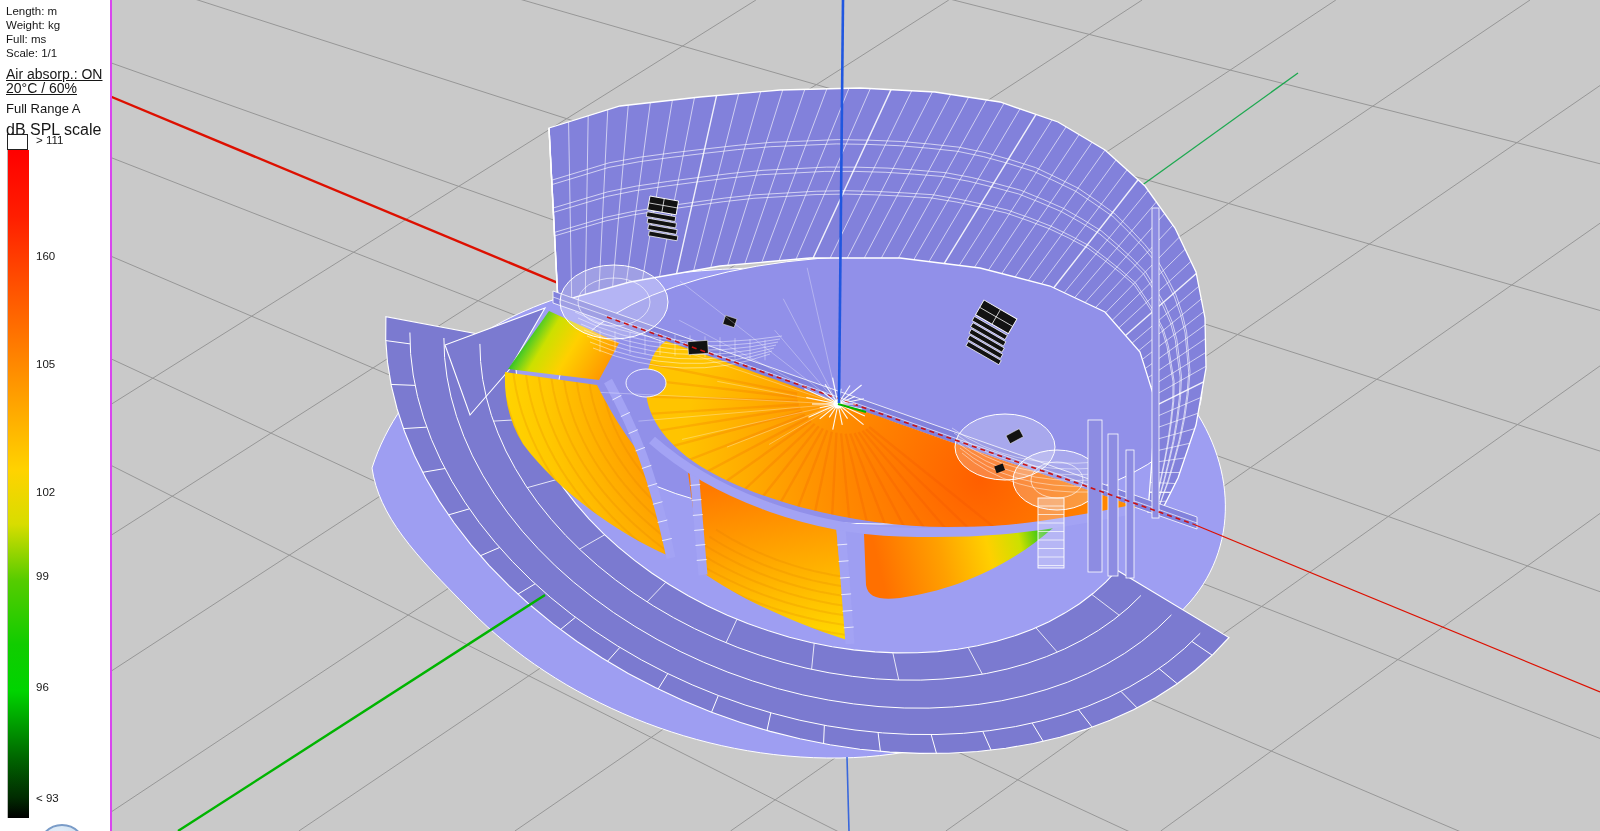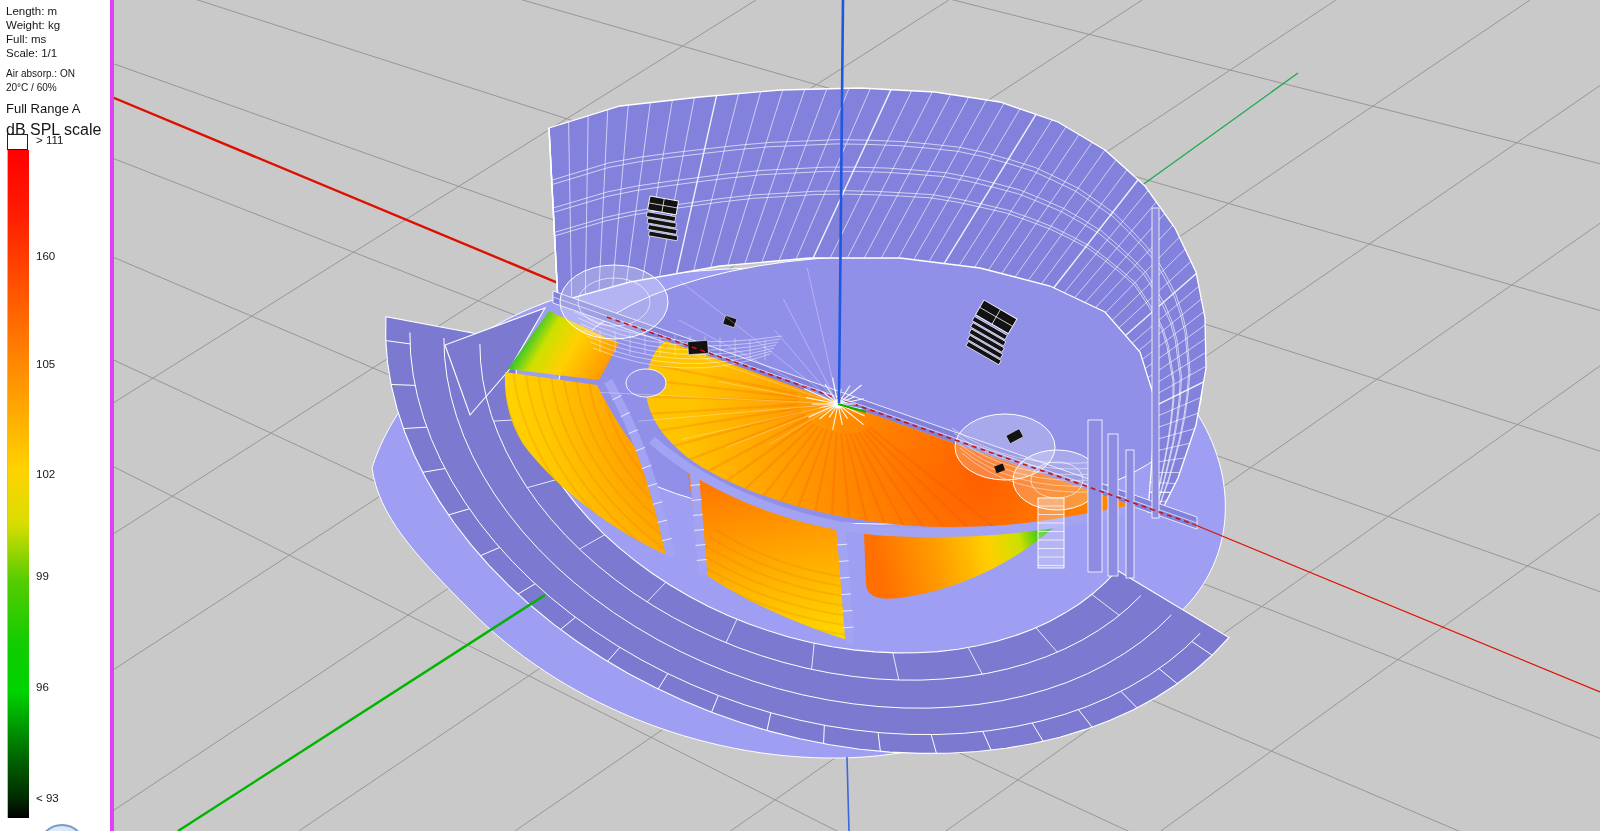--- a/index.html
+++ b/index.html
@@ -1,23 +1,23 @@
 <!DOCTYPE html>
 <html><head>
 <meta charset="utf-8">
 <style>
   html,body{margin:0;padding:0;width:1600px;height:831px;overflow:hidden;
     font-family:"Liberation Sans","DejaVu Sans",sans-serif;background:#c9c9c9;}
   #stage3d{position:absolute;left:0;top:0;width:1600px;height:831px;}
   
   #sidebar{position:absolute;left:0;top:0;width:110px;height:831px;background:#ffffff;
-    border-right:4px solid #d946ef;z-index:10;}
+    border-right:2px solid #d946ef;z-index:10;}
   .meta{position:absolute;left:6px;top:4px;font-size:11.5px;color:#161616;line-height:14px;}
   .meta div{white-space:nowrap;}
-  .air{position:absolute;left:6px;top:67px;font-size:10px;color:#161616;line-height:14px;}
+  .air{position:absolute;left:6px;top:67px;font-size:14px;color:#161616;line-height:14px;text-decoration:underline;}
   .range{position:absolute;left:6px;top:101px;font-size:13px;color:#161616;text-align:center;}
   .scaletitle{position:absolute;left:6px;top:121px;font-size:16px;color:#161616;}
   .topbox{position:absolute;left:7px;top:134px;width:19px;height:14px;background:#fff;border:1px solid #222;}
   .toplabel{position:absolute;left:36px;top:134px;font-size:11.5px;color:#161616;}
   .gradbar{position:absolute;left:7px;top:150px;width:21px;height:668px;border-left:1px solid #bbb;
     background:linear-gradient(to bottom,
       #ff0000 0%, #ff1e00 10%, #ff3c00 16%, #ff8800 32%, #ffd300 48%, #d8dd00 56%,
       #55cc00 64.5%, #11cc00 74%, #00d400 81%, #006600 91%, #012b01 97%, #000000 100%);}
   .slabel{position:absolute;left:36px;font-size:11.5px;color:#161616;}
   .compass{position:absolute;left:38px;top:824px;width:44px;height:44px;border-radius:50%;
@@ -448,19 +448,19 @@
     <div>20°C / 60%</div>
   </div>
   <div class="range">Full Range A</div>
   <div class="scaletitle">dB SPL scale</div>
   <div class="topbox"></div>
   <div class="toplabel">&gt; 111</div>
   <div class="gradbar"></div>
   <div id="slabels">
       <div class="slabel" style="top: 250px;">160</div>
       <div class="slabel" style="top: 358px;">105</div>
-      <div class="slabel" style="top: 468px;">102</div>
+      <div class="slabel" style="top: 486px;">102</div>
       <div class="slabel" style="top: 570px;">99</div>
       <div class="slabel" style="top: 681px;">96</div>
       <div class="slabel" style="top: 792px;">&lt; 93</div>
     </div>
   <div class="compass"></div>
 </div>
 
 </body></html>

